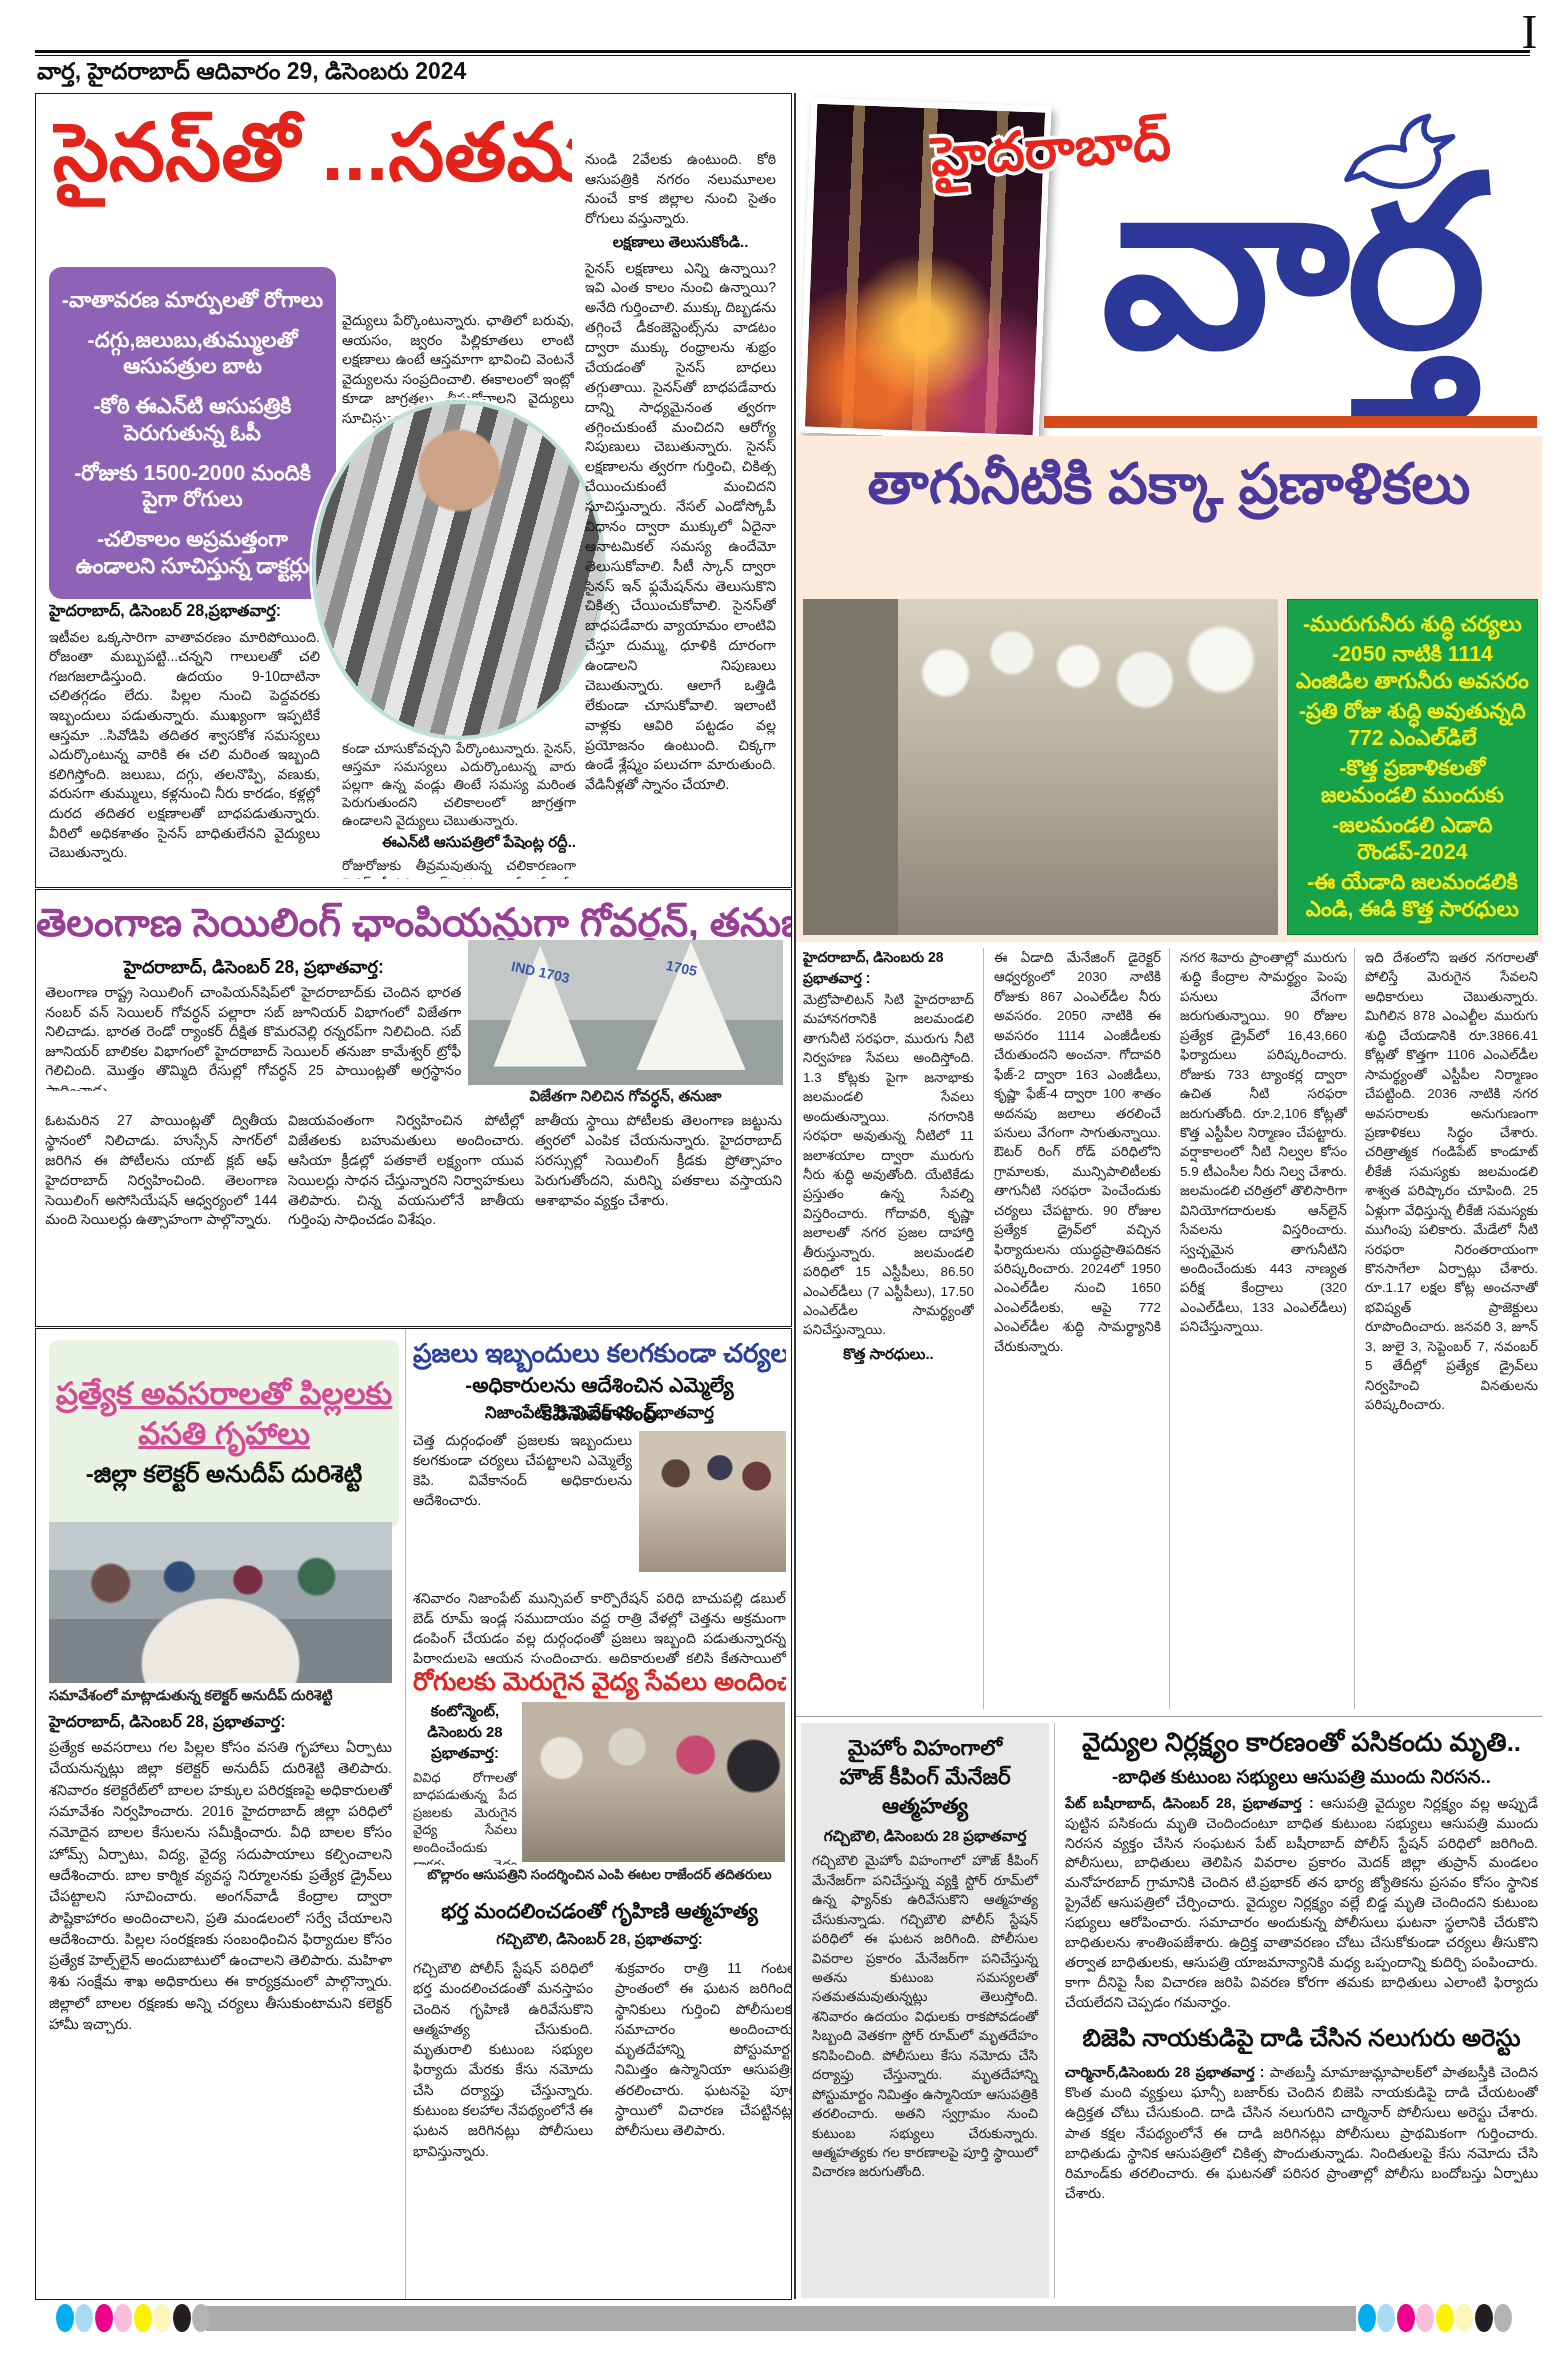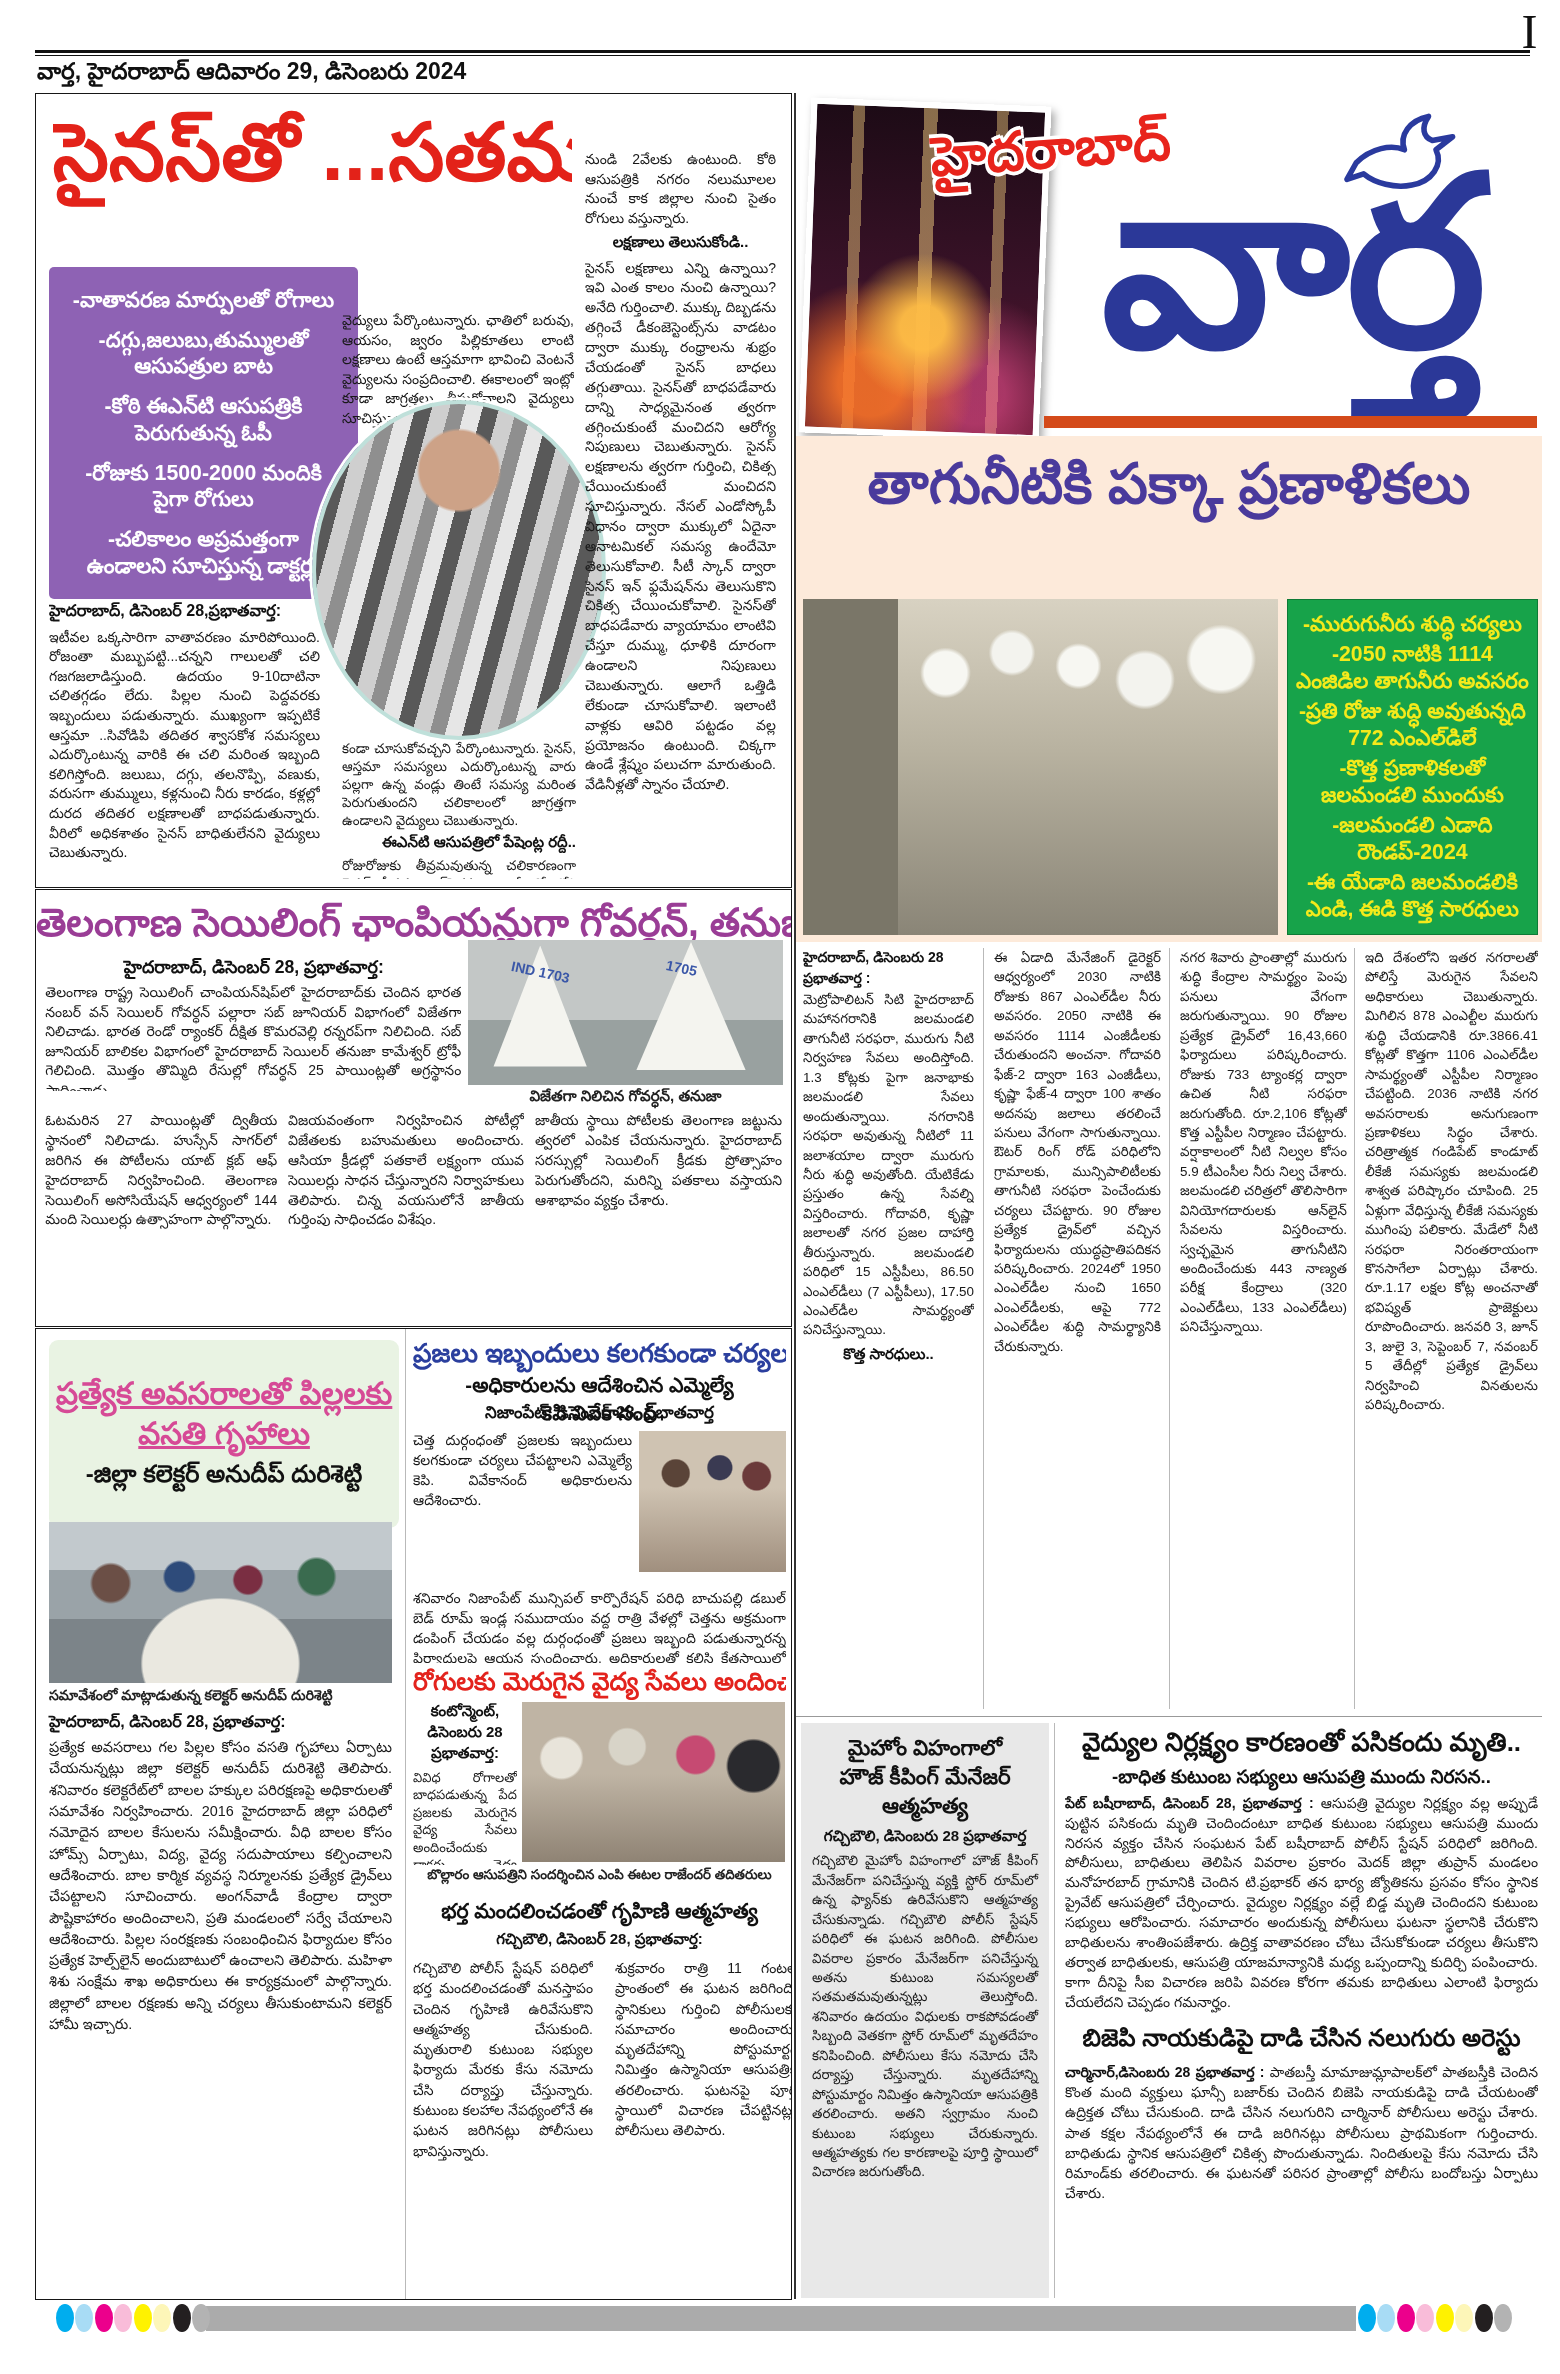--- a/index.html
+++ b/index.html
@@ -11,22 +11,22 @@
   .boxed{border:1.9px solid #161616;}
   .just{text-align:justify;color:#181818;}
   .dateline{font-weight:bold;color:#111;}
   .subhead-bold{font-weight:bold;color:#111;text-align:center;}
   .caption{font-weight:bold;color:#222;}
   
   .brand-big{font-weight:bold;color:#2b3898;letter-spacing:-3.7px;}
   .city-red{font-weight:bold;color:#e8241c;
     text-shadow:-2.8px -2.8px 0 #fff,2.8px -2.8px 0 #fff,-2.8px 2.8px 0 #fff,2.8px 2.8px 0 #fff,0 3.7px 0 #fff,0 -3.7px 0 #fff;}
   
-  .purple-box{background:#8e62b4;border-radius:5px;color:#fff;font-weight:bold;
-    display:flex;flex-direction:column;justify-content:space-around;text-align:center;padding:13px 20px;}
+  .purple-box{background:#8e62b4;border-radius:13px;color:#fff;font-weight:bold;
+    display:flex;flex-direction:column;justify-content:space-around;text-align:center;padding:13px 9px;}
   .green-box{background:#17a34a;border:1.9px solid #0e7a36;color:#f4ea1b;font-weight:bold;
     display:flex;flex-direction:column;justify-content:space-around;text-align:center;padding:9.3px 7.4px;}
   .paleg-box{background:#e9f3e3;border-radius:9.3px;display:flex;flex-direction:column;
     justify-content:center;text-align:center;padding:7.4px 5.6px;}
   .grey-box{background:#e8e8e8;padding:13px 11px;}
   
   .photo{position:absolute;overflow:hidden;}
   .photo-officials{background:
     radial-gradient(circle at 30% 22%, #f7f7f2 0 5%, transparent 6%),
     radial-gradient(circle at 44% 16%, #f3f3ee 0 5%, transparent 6%),

